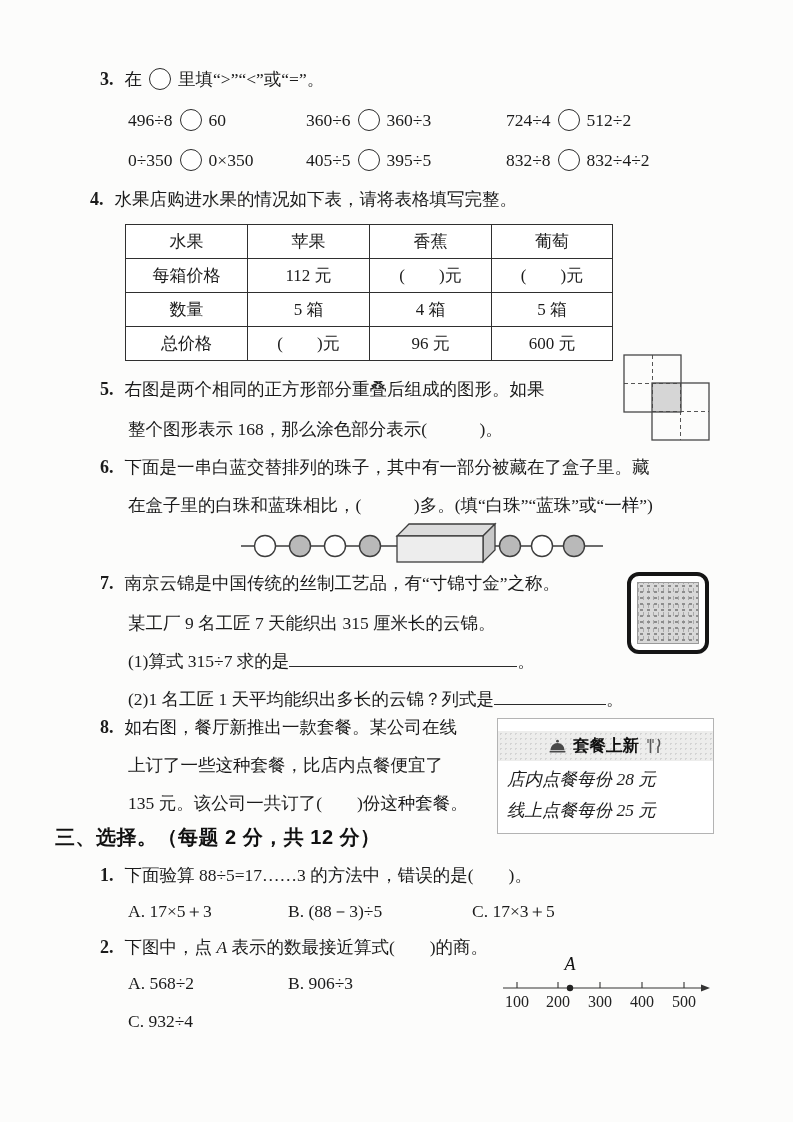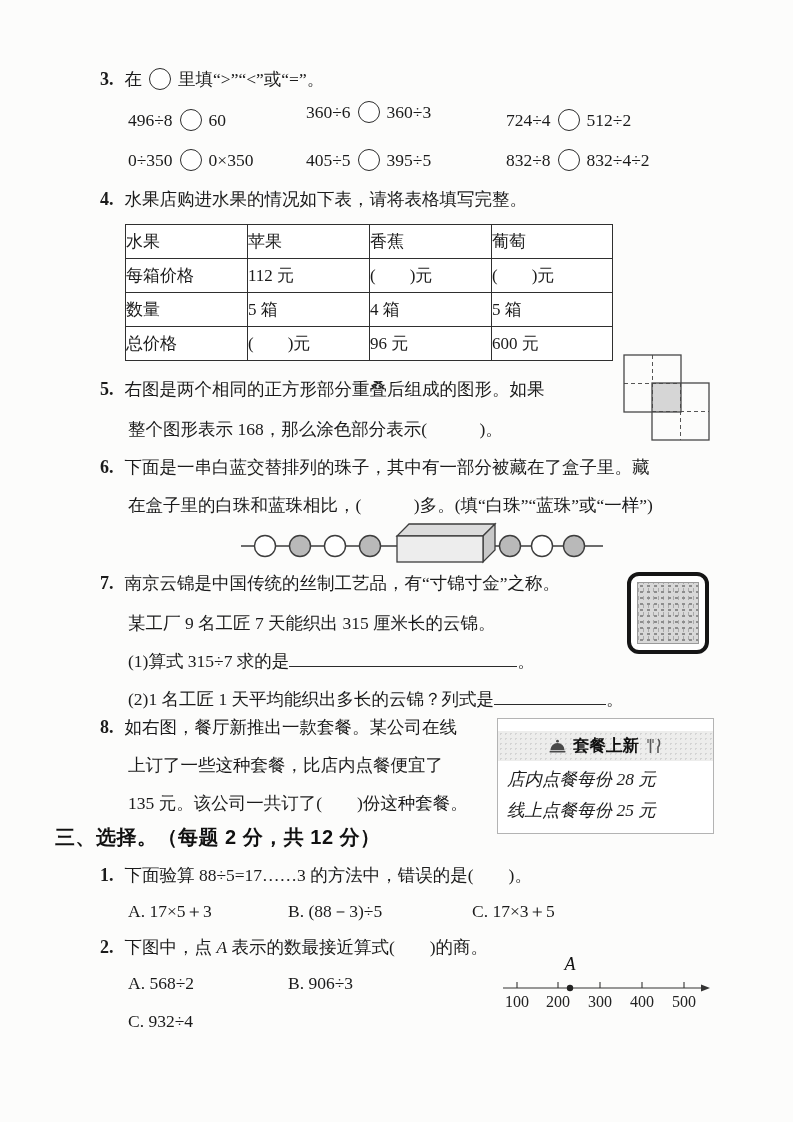--- a/index.html
+++ b/index.html
@@ -4,21 +4,21 @@
 <style>
   html,body{margin:0;padding:0;background:#ffffff;}
   .page{position:relative;width:793px;height:1122px;background:#fcfcfb;overflow:hidden;
         font-family:"Liberation Serif",serif;color:#1b1b1b;}
   .abs{position:absolute;white-space:nowrap;}
   .body{font-size:17.5px;line-height:26px;}
   .qnum{font-weight:bold;font-size:18px;margin-right:11px;}
   .circle{display:inline-block;width:20px;height:20px;border:1.4px solid #2b2b2b;
           border-radius:50%;vertical-align:-5px;margin:0 7px;background:#fff;}
   .fruit-table{border-collapse:collapse;font-size:17px;table-layout:fixed;background:#fff;}
-  .fruit-table td{border:1.3px solid #2f2f2f;text-align:left;vertical-align:middle;
+  .fruit-table td{border:1.3px solid #2f2f2f;text-align:center;vertical-align:middle;
                   height:33px;padding:0;}
   .sec-title{font-family:"Liberation Sans",sans-serif;font-weight:bold;font-size:20px;
              letter-spacing:.5px;color:#111;}
   .blank{display:inline-block;border-bottom:1.2px solid #2a2a2a;height:15px;vertical-align:baseline;}
   .blank1{width:228px;}
   .blank2{width:112px;}
   .brocade{position:absolute;left:627px;top:572px;width:82px;height:82px;box-sizing:border-box;
            border:4px solid #151515;border-radius:12px;background:#fff;padding:6px;}
   .brocade-inner{width:100%;height:100%;box-sizing:border-box;border:1px solid #9a9a9a;
     background-color:#d8d8d8;
@@ -42,38 +42,38 @@
 
 <div class="page">
 
   <div class="abs body" style="left:100px;top:66px">
     <b class="qnum">3.</b><span>在</span><span class="circle"></span><span>里填“&gt;”“&lt;”或“=”。</span>
   </div>
 
   <div class="abs body" style="left:128px;top:107px">
     <span>496÷8</span><span class="circle"></span><span>60</span>
   </div>
-  <div class="abs body" style="left:306px;top:99px">
+  <div class="abs body" style="left:306px;top:107px">
     <span>360÷6</span><span class="circle"></span><span>360÷3</span>
   </div>
   <div class="abs body" style="left:506px;top:107px">
     <span>724÷4</span><span class="circle"></span><span>512÷2</span>
   </div>
 
   <div class="abs body" style="left:128px;top:147px">
     <span>0÷350</span><span class="circle"></span><span>0×350</span>
   </div>
   <div class="abs body" style="left:306px;top:147px">
     <span>405÷5</span><span class="circle"></span><span>395÷5</span>
   </div>
   <div class="abs body" style="left:506px;top:147px">
     <span>832÷8</span><span class="circle"></span><span>832÷4÷2</span>
   </div>
 
-  <div class="abs body" style="left:100px;top:186px">
+  <div class="abs body" style="left:90px;top:186px">
     <b class="qnum">4.</b><span>水果店购进水果的情况如下表，请将表格填写完整。</span>
   </div>
 
   <table class="fruit-table abs" style="left:125px;top:224px;width:487px">
     <colgroup>
         <col style="width:122px">
         <col style="width:122px">
         <col style="width:122px">
         <col style="width:121px">
       </colgroup>

